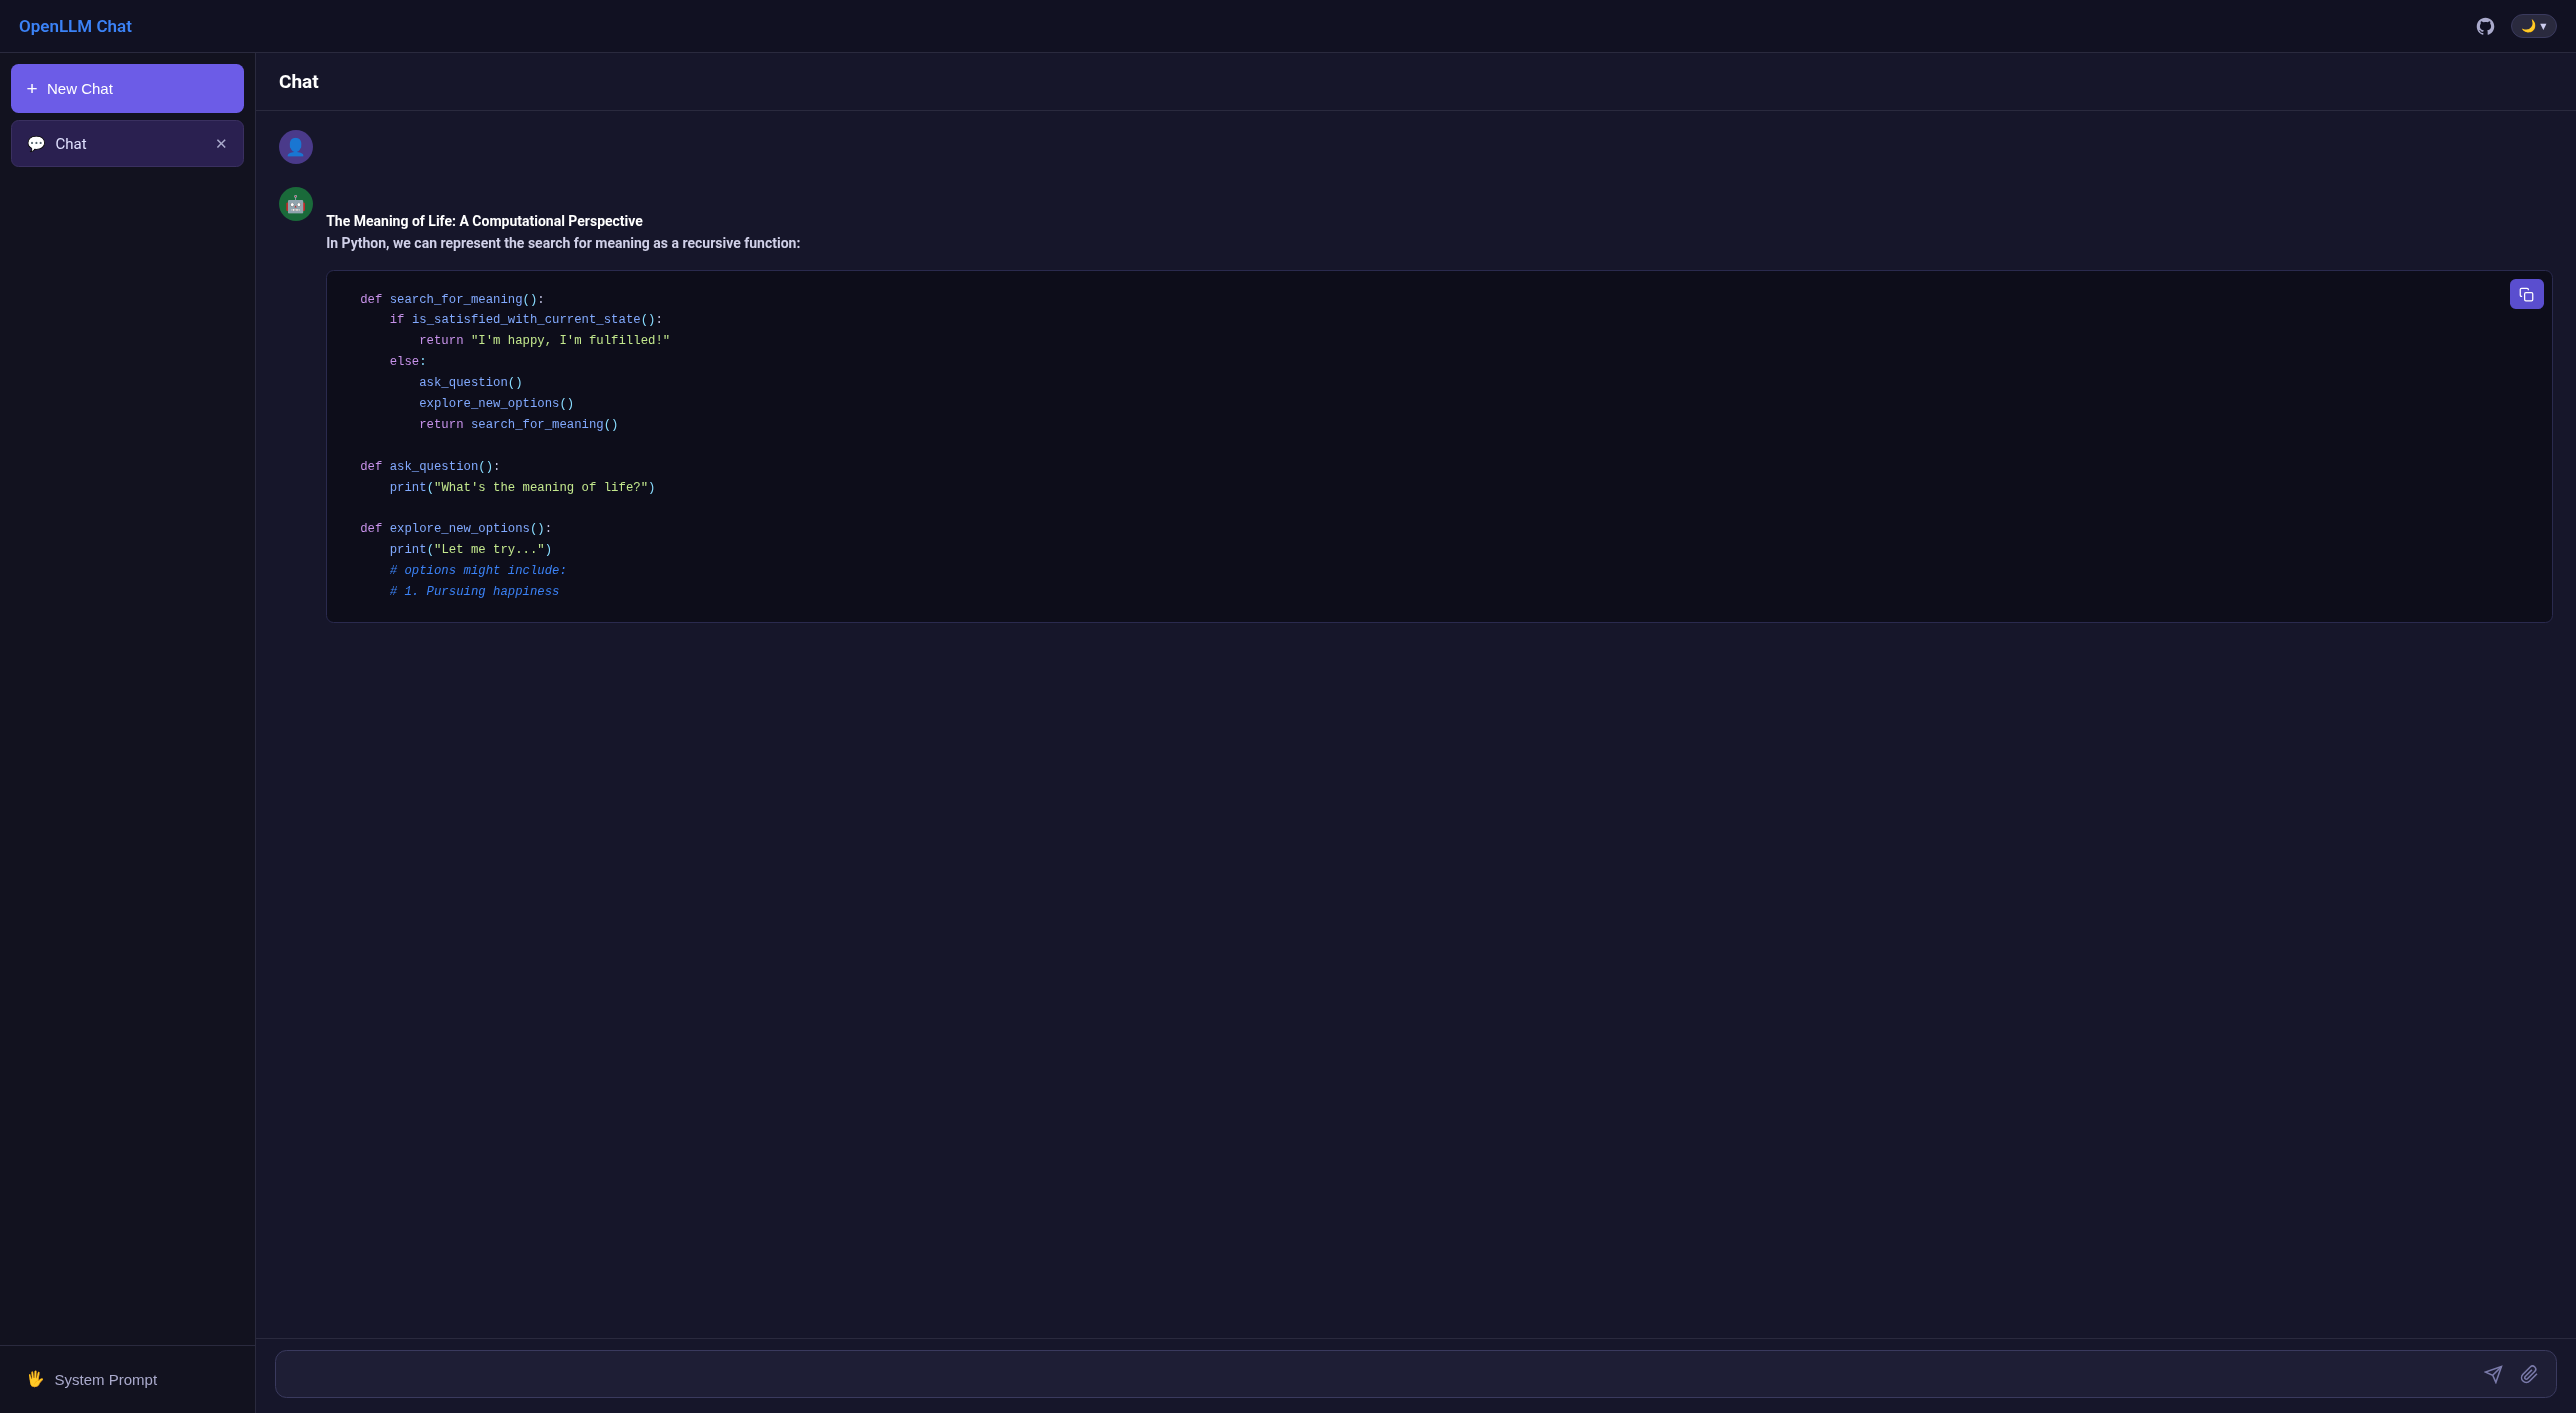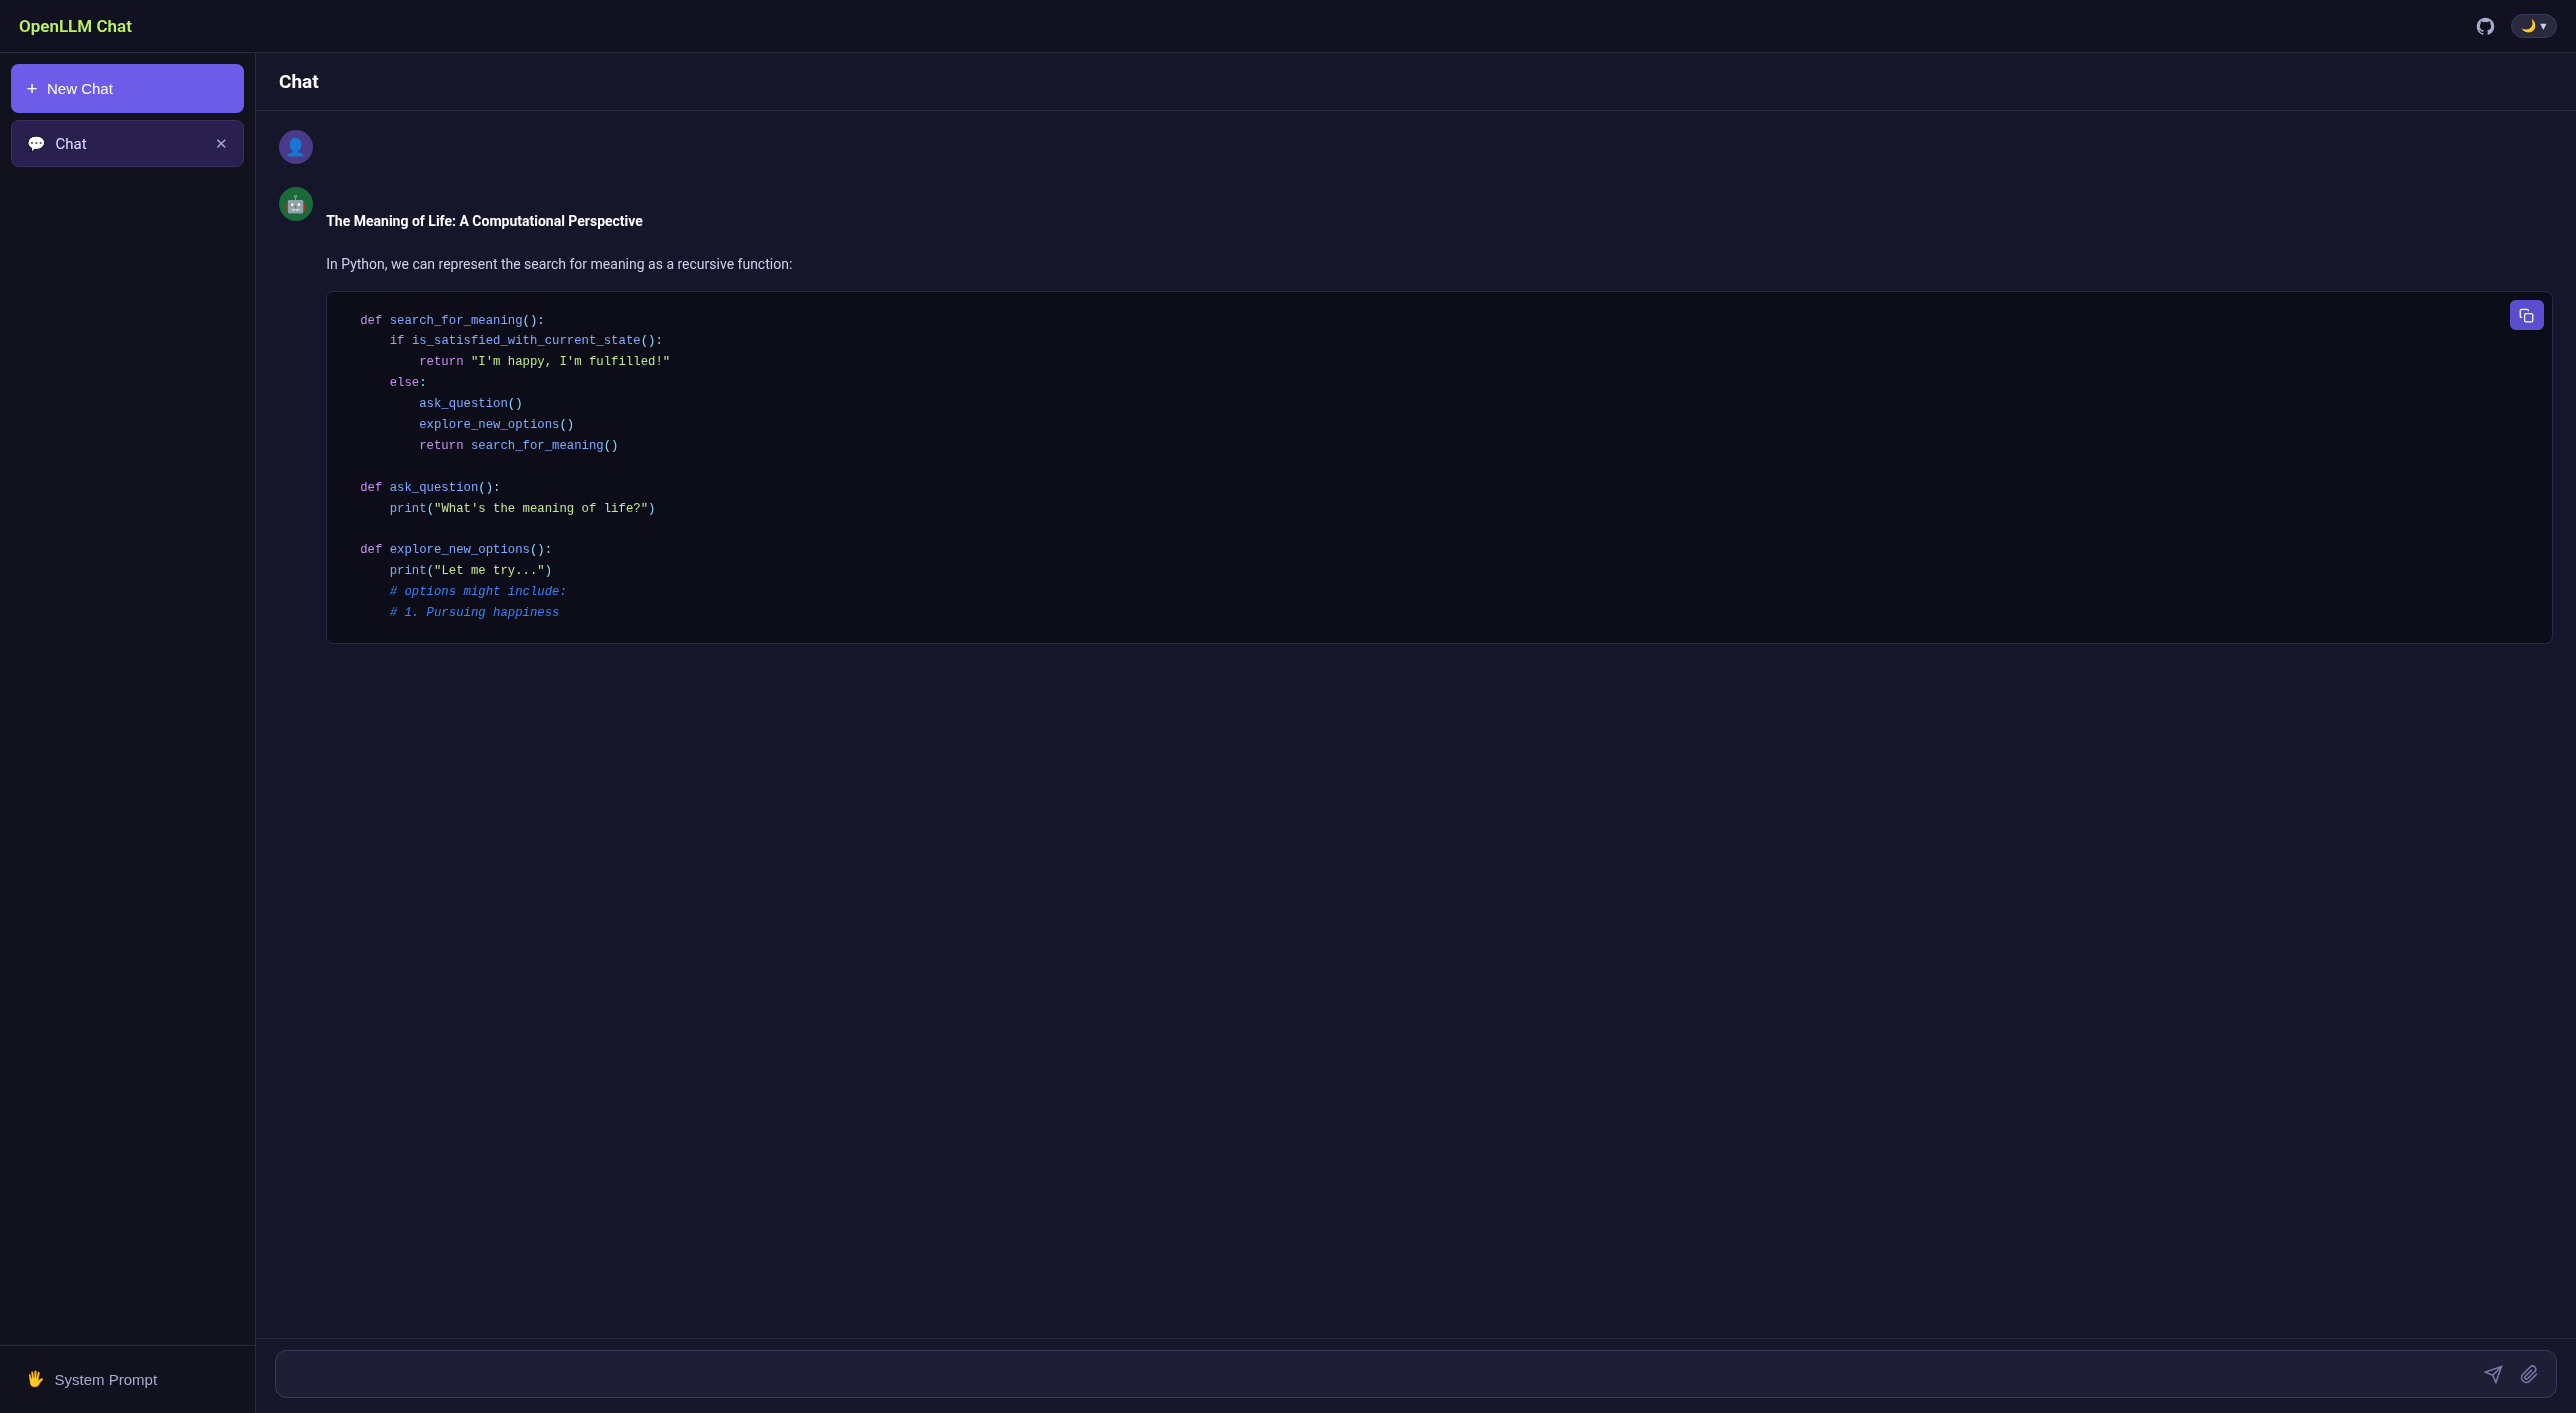--- a/index.html
+++ b/index.html
@@ -22,21 +22,21 @@
       align-items: center;
       justify-content: space-between;
       padding: 0 19px;
       border-bottom: 0.9px solid #2a2a3e;
       flex-shrink: 0;
     }
 
     .header-title {
       font-size: 17px;
       font-weight: 600;
-      color: #bef264;
+      color: #3b82f6;
     }
 
     .header-actions {
       display: flex;
       align-items: center;
       gap: 9.5px;
     }
 
     .header-icon-btn {
       background: transparent;
@@ -395,21 +395,21 @@
       <div class="message">
         <div class="message-avatar bot-avatar">
           <span>🤖</span>
         </div>
         <div class="message-content">
 
           <p style="margin-top: 19px;">
             <strong>The Meaning of Life: A Computational Perspective</strong>
           </p>
 
-          <p style="margin-top: 21px;">In Python, we can represent the search for meaning as a recursive function:</p>
+          <p style="margin-top: 0; font-weight: bold;">In Python, we can represent the search for meaning as a recursive function:</p>
 
           <div class="code-block-wrapper">
             <button class="copy-btn">
               <svg width="15" height="15" viewBox="0 0 24 24" fill="none" stroke="currentColor" stroke-width="2">
                 <rect x="9" y="9" width="13" height="13" rx="2" ry="2"></rect>
                 <path d="M5 15H4a2 2 0 01-2-2V4a2 2 0 012-2h9a2 2 0 012 2v1"></path>
               </svg>
             </button>
             <div class="code-block">
 <span class="kw">def</span> <span class="fn">search_for_meaning</span><span class="paren">()</span>:<br>

